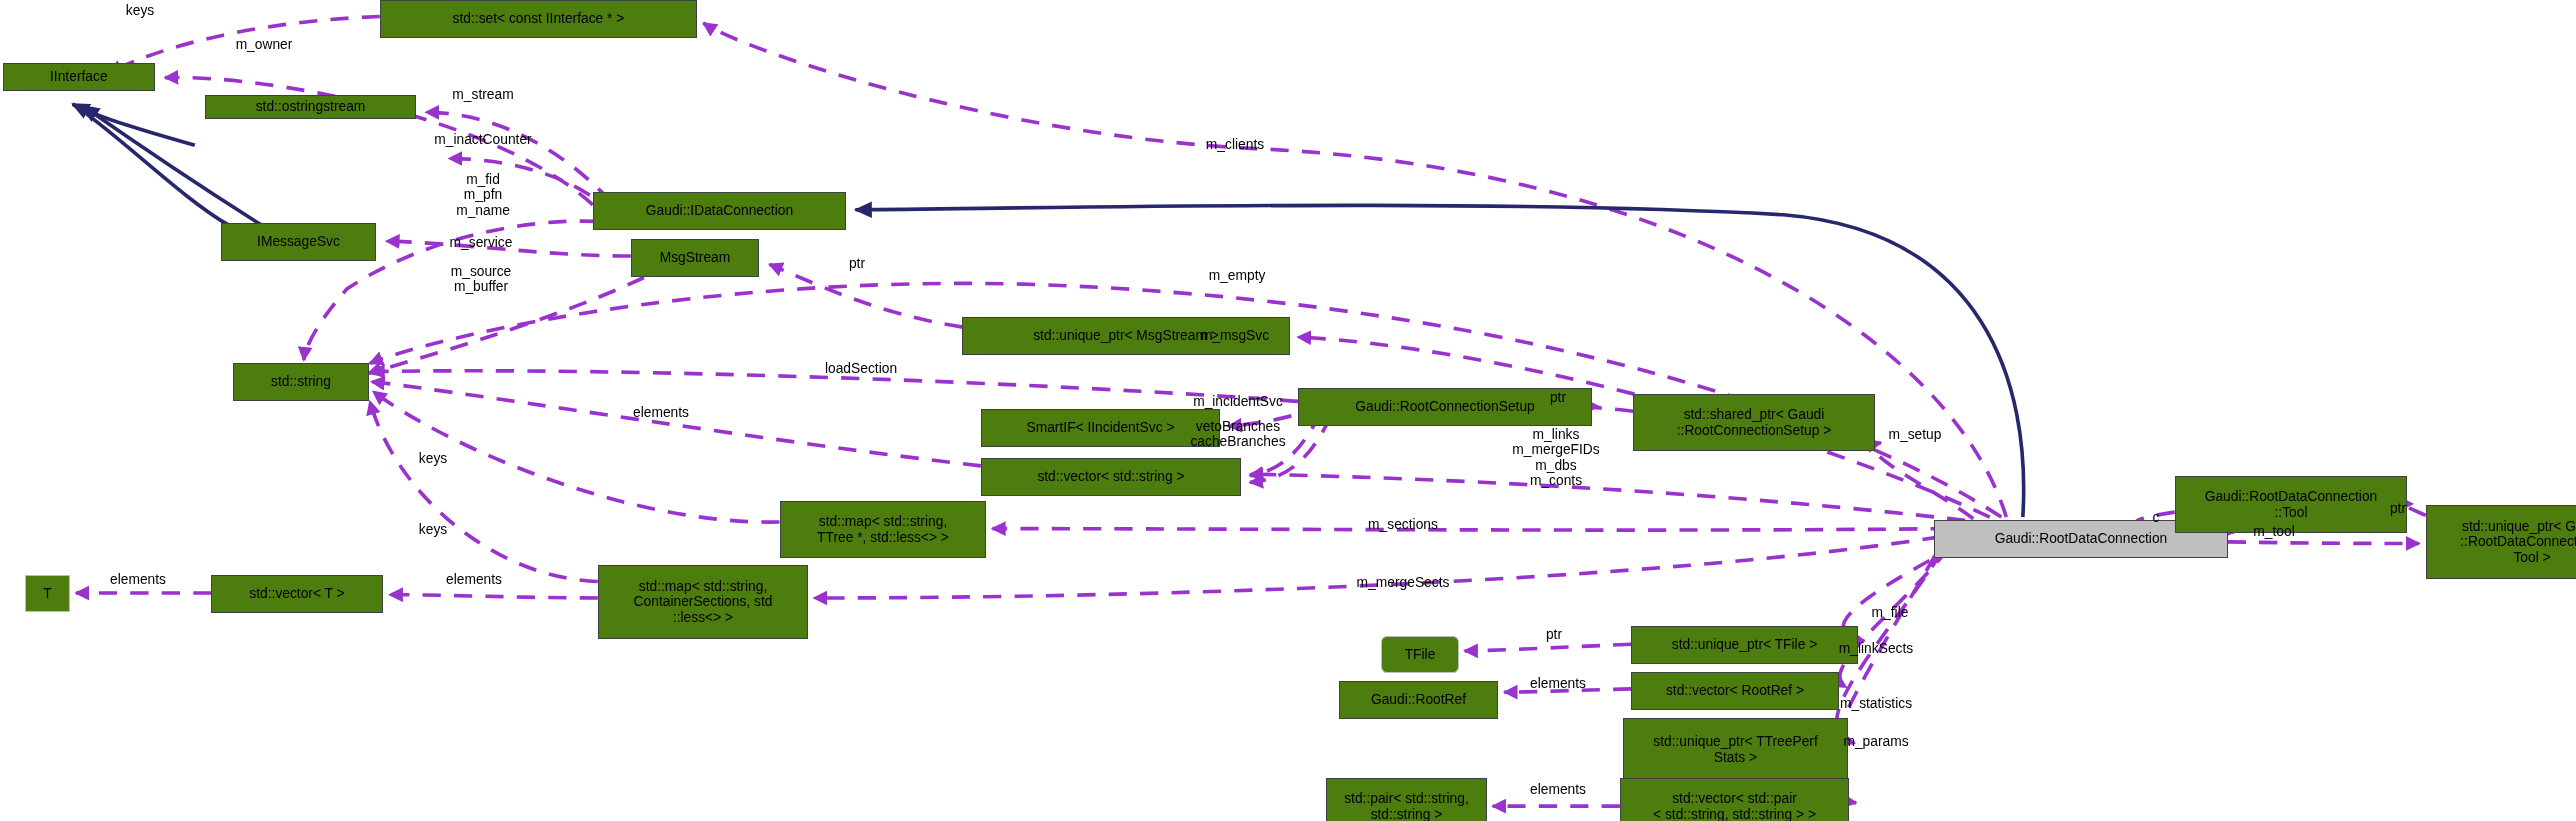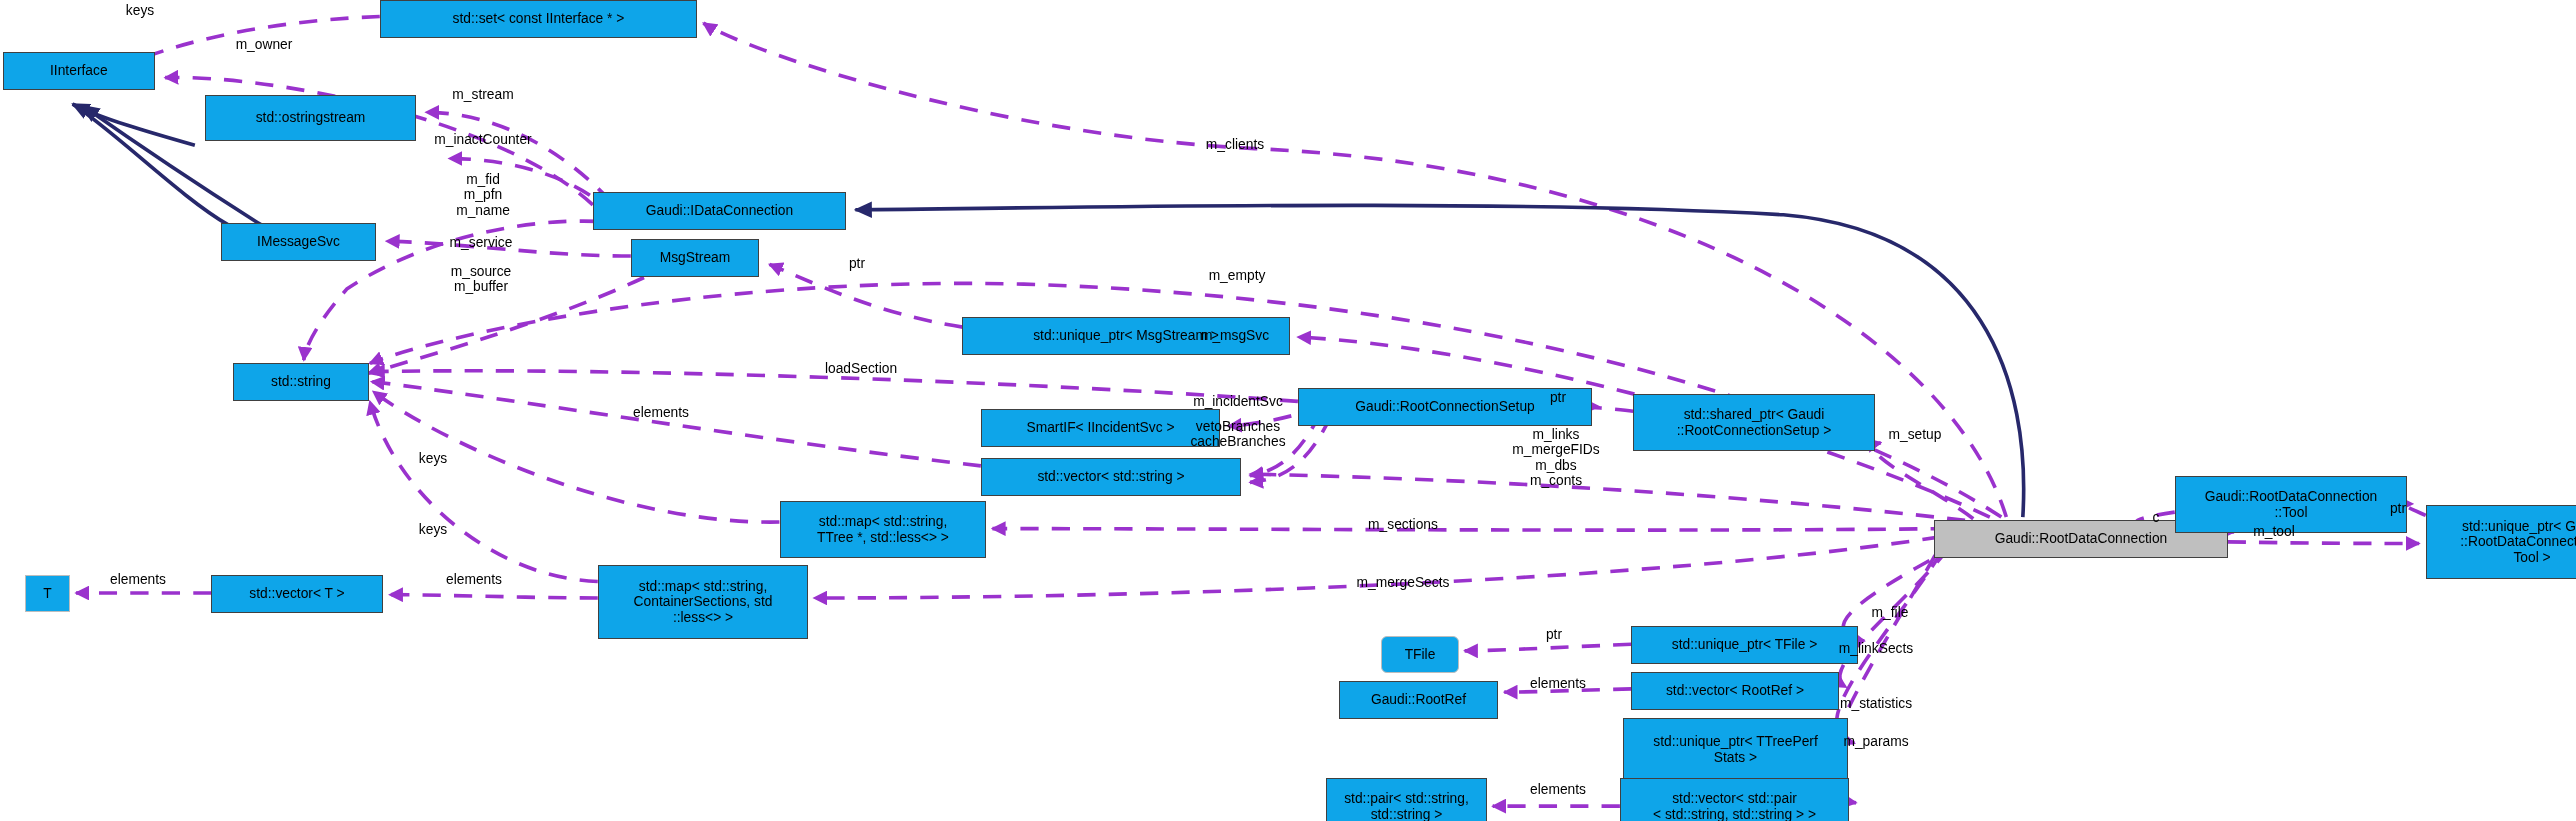--- a/index.html
+++ b/index.html
@@ -1,19 +1,19 @@
 <!DOCTYPE html>
 <html style="font-size:14.7px"><head>
 <meta charset="utf-8">
 <style>
   html,body{margin:0;padding:0;background:#ffffff;}
   #canvas{position:relative;width:2576px;height:821px;background:#ffffff;
           font-family:"Liberation Sans","DejaVu Sans",sans-serif;overflow:hidden;}
   .node{position:absolute;box-sizing:border-box;border:0.9px solid #404040;
-        background:#0ea5e9;color:#000000;display:flex;align-items:center;
+        background:#4d7c0f;color:#000000;display:flex;align-items:center;
         justify-content:center;text-align:center;font-size:13.8px;line-height:1.12;
         white-space:pre-line;padding:0.9px 4.6px;}
   .node.faded{border-color:#bdbdbd;}
   .node.current{background:#bfbfbf;border-color:#404040;}
   .elabel{position:absolute;font-size:13.8px;color:#000000;white-space:pre-line;
           text-align:center;line-height:1.12;transform:translateX(-50%);}
   svg.wires{position:absolute;left:0;top:0;width:2576px;height:821px;
             pointer-events:none;}
   .usage{stroke:#9a32cd;stroke-width:2.2;stroke-dasharray:11 8;fill:none;}
   .inherit{stroke:#27286b;stroke-width:2.2;fill:none;}
@@ -106,25 +106,25 @@
 
     <path class="usage" d="M988,417 C950,418 925,419 911,419" marker-end="url(#ah-u)"></path>
 
     <path class="usage" d="M1176,334 C1140,390 1090,440 1123,450" marker-end="url(#ah-u)"></path>
 
     <path class="usage" d="M1172,336 C1130,410 1080,480 1124,486" marker-end="url(#ah-u)"></path>
 
     <path class="usage" d="M981,488 C950,488 920,488 904,488" marker-end="url(#ah-u)"></path>
   </svg>
 
-  <div class="node" style="left:2.8px;top:52px;width:152px;height:38px;">IInterface</div>
+  <div class="node" style="left:2.8px;top:63px;width:152px;height:28px;">IInterface</div>
 
   <div class="node" style="left:380px;top:0px;width:317px;height:38px;">std::set&lt; const IInterface * &gt;</div>
 
-  <div class="node" style="left:205px;top:95px;width:211px;height:46px;">std::ostringstream</div>
+  <div class="node" style="left:205px;top:95px;width:211px;height:24px;">std::ostringstream</div>
 
 
   <div class="node" style="left:221px;top:223px;width:155px;height:38px;">IMessageSvc</div>
 
   <div class="node" style="left:233px;top:363px;width:136px;height:38px;">std::string</div>
 
   <div class="node" style="left:593px;top:192px;width:253px;height:38px;">Gaudi::IDataConnection</div>
 
   <div class="node" style="left:631px;top:239px;width:128px;height:38px;">MsgStream</div>
 

